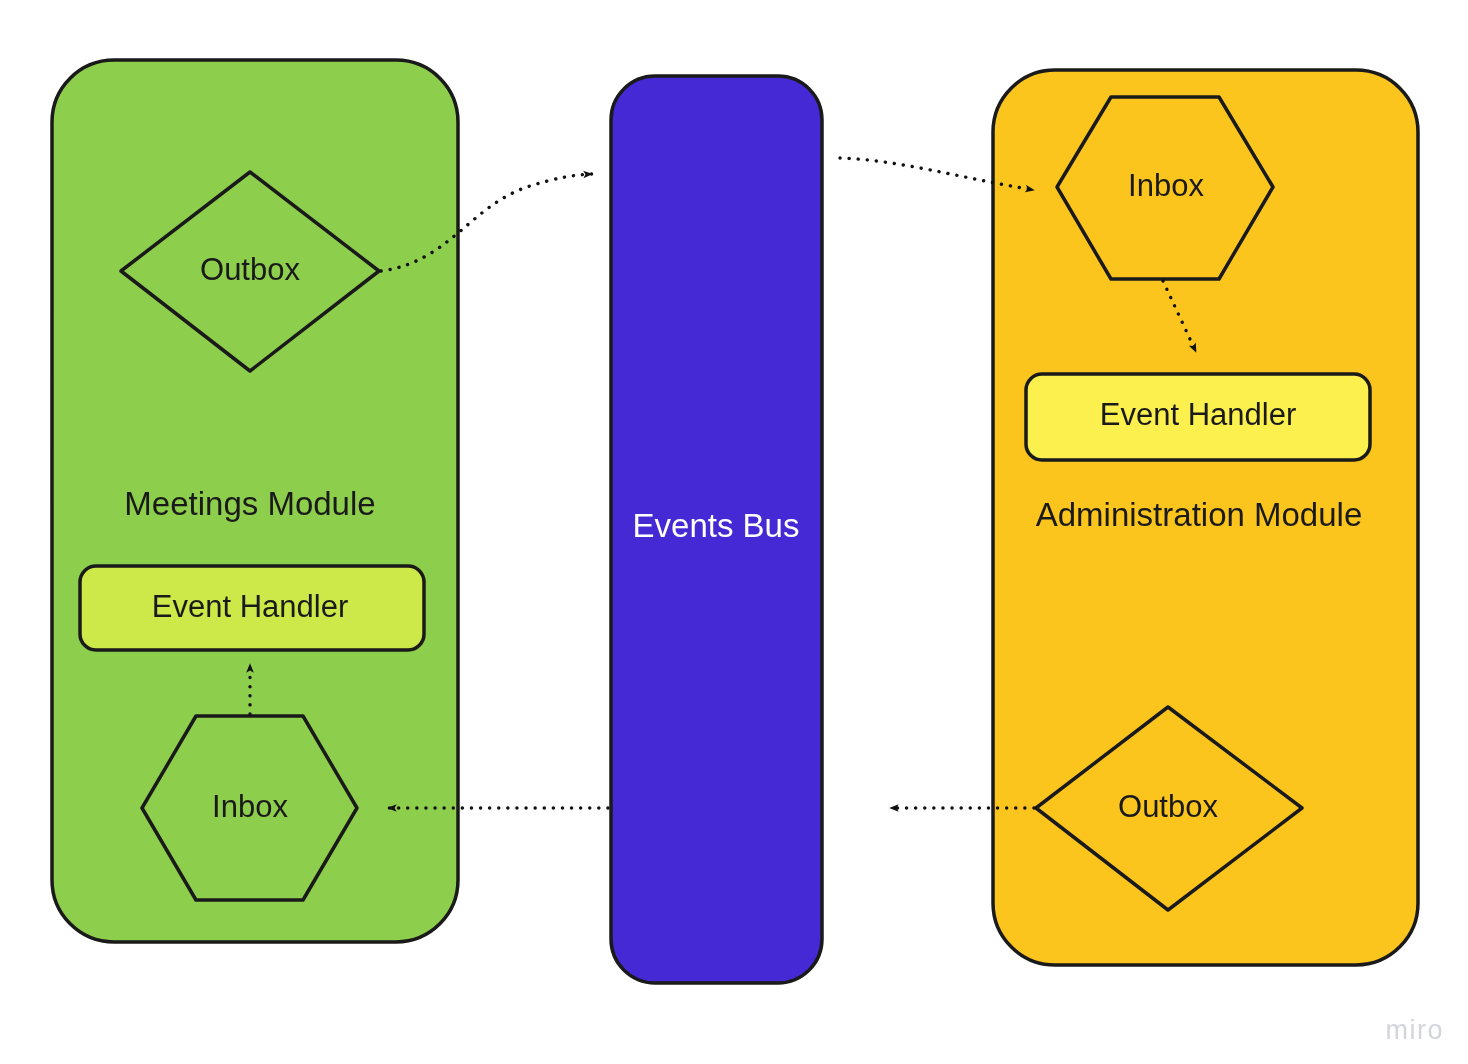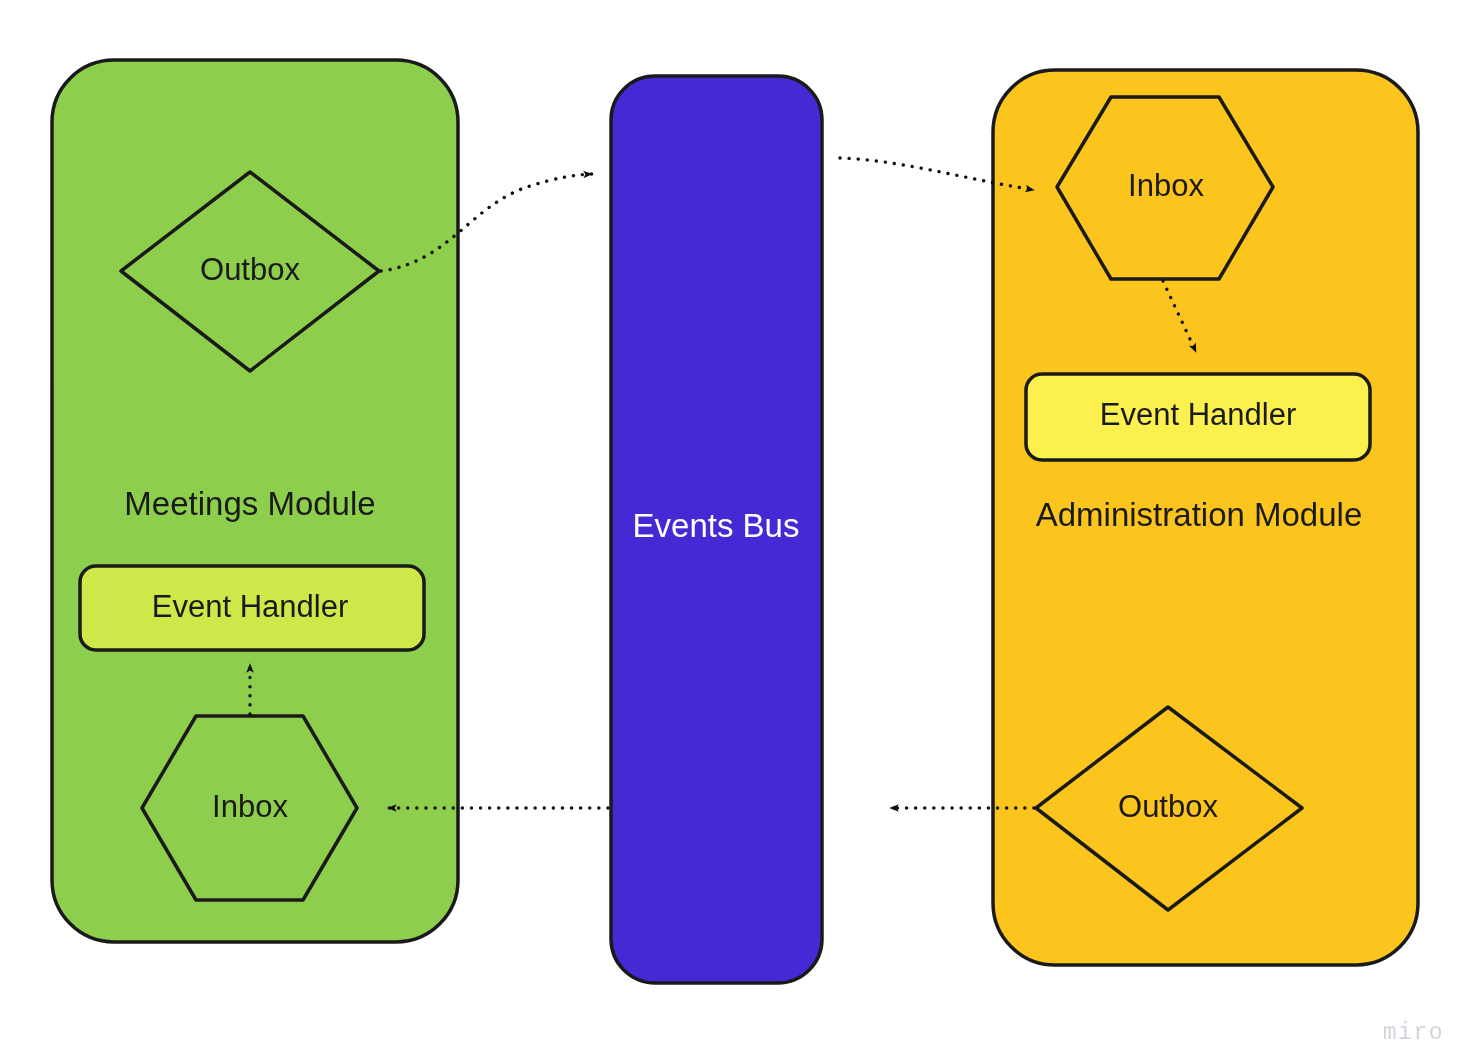--- a/index.html
+++ b/index.html
@@ -54,22 +54,22 @@
     fill: none;
     stroke: #111111;
     stroke-width: 3.4;
     stroke-linecap: round;
     stroke-dasharray: 0.1 9;
   }
   .watermark {
     position: absolute;
     right: 24px;
     bottom: 18px;
-    font-family: Liberation Mono, monospace;
-    font-size: 23px;
+    font-family: Liberation Sans, sans-serif;
+    font-size: 27px;
     letter-spacing: 1.5px;
     color: #d3d4dd;
     user-select: none;
   }
 </style>
 </head>
 <body>
 
 <div id="canvas">
 

